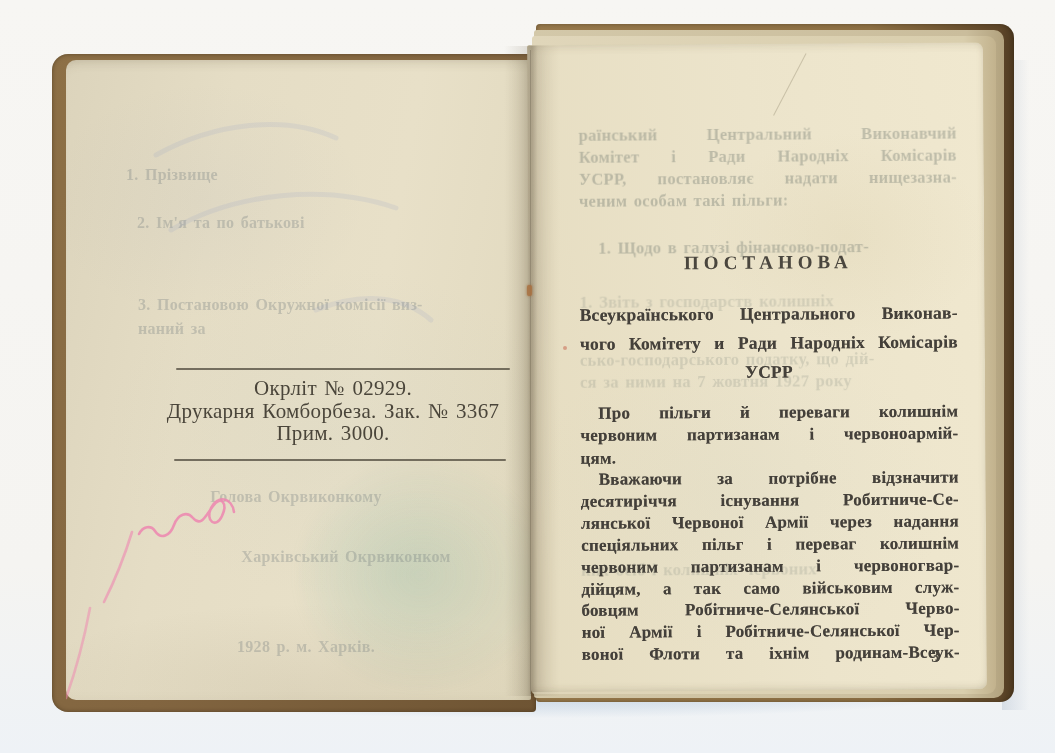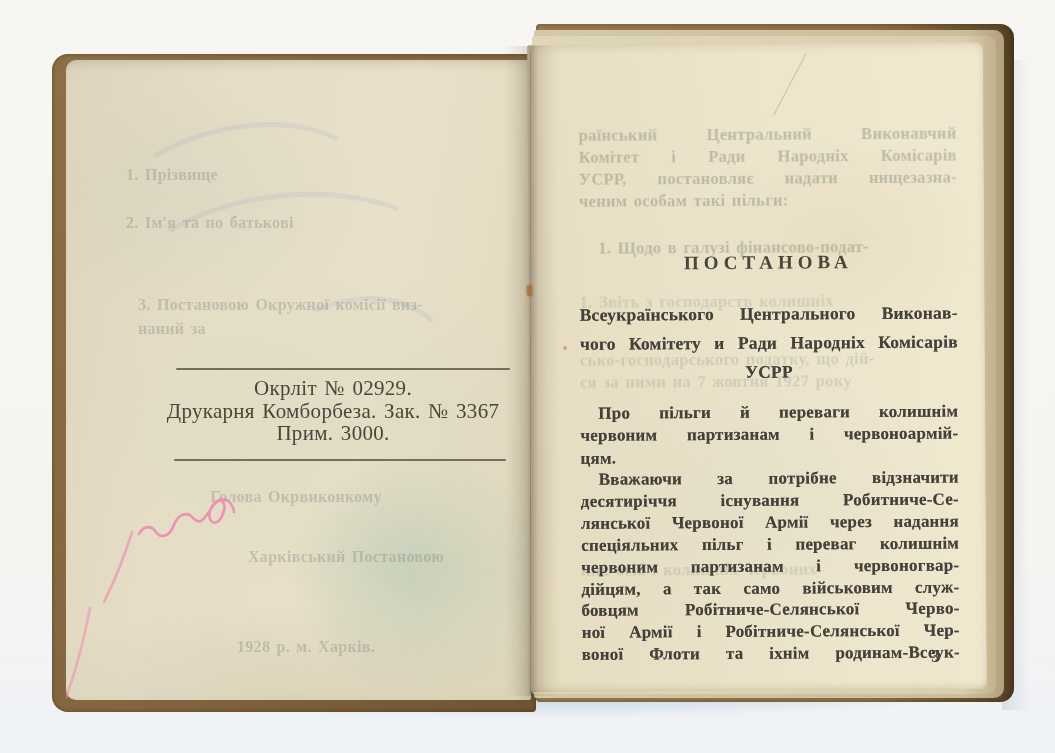--- a/index.html
+++ b/index.html
@@ -62,21 +62,21 @@
   
   .ghost{position:absolute;color:rgba(118,126,116,.40);font-weight:700;filter:blur(.5px);letter-spacing:.3px;word-spacing:2px;}
   .ghost .tline{text-align:justify;text-align-last:justify;}
   .ghost .tline.last{text-align-last:left;}
   .g-top{left:51px;top:80px;width:378px;font-size:16.5px;line-height:22px;}
   .g-item{left:70px;top:194px;width:340px;font-size:16.5px;}
   .g-mid{left:51px;width:378px;font-size:16.5px;color:rgba(120,128,118,.22);}
   .rm0{top:248px;} .rm1{top:306px;} .rm2{top:328px;} .rm3{top:516px;}
   .g-left{color:rgba(108,118,122,.30);font-weight:700;filter:blur(.6px);font-size:16px;margin-top:20px;}
   .lg0{left:60px;top:86px;width:300px;}
-  .lg1{left:60px;top:134px;width:320px;}
+  .lg1{left:71px;top:134px;width:320px;}
   .lg2{left:72px;top:216px;width:340px;}
   .lg3{left:72px;top:240px;width:200px;}
   .lg4{left:80px;top:408px;width:300px;text-align:center;}
   .lg5{left:140px;top:468px;width:280px;text-align:center;}
   .lg6{left:110px;top:558px;width:260px;text-align:center;}
   
   .imprint-rule{position:absolute;height:2px;background:rgba(72,66,54,.72);border-radius:1px;}
   .rule-top{left:110px;top:308px;width:334px;}
   .rule-bot{left:108px;top:399px;width:332px;}
   .imprint{position:absolute;left:66px;top:317px;width:402px;text-align:center;
@@ -101,21 +101,21 @@
   <div class="pedge2"></div>
 
   <div class="page page-left">
     <div class="stamp-ghost"></div>
 
     <div class="ghost g-left lg0">1. Прізвище</div>
     <div class="ghost g-left lg1">2. Ім'я та по батькові</div>
     <div class="ghost g-left lg2">3. Постановою Окружної комісії виз-</div>
     <div class="ghost g-left lg3">наний за</div>
     <div class="ghost g-left lg4">Голова Окрвиконкому</div>
-    <div class="ghost g-left lg5">Харківський Постановою</div>
+    <div class="ghost g-left lg5">Харківський Окрвиконком</div>
     <div class="ghost g-left lg6">1928 р. м. Харків.</div>
 
     <div class="imprint-rule rule-top"></div>
     <div class="imprint">
       <div>Окрліт № 02929.</div>
       <div>Друкарня Комборбеза. Зак. № 3367</div>
       <div>Прим. 3000.</div>
     </div>
     <div class="imprint-rule rule-bot"></div>
 

